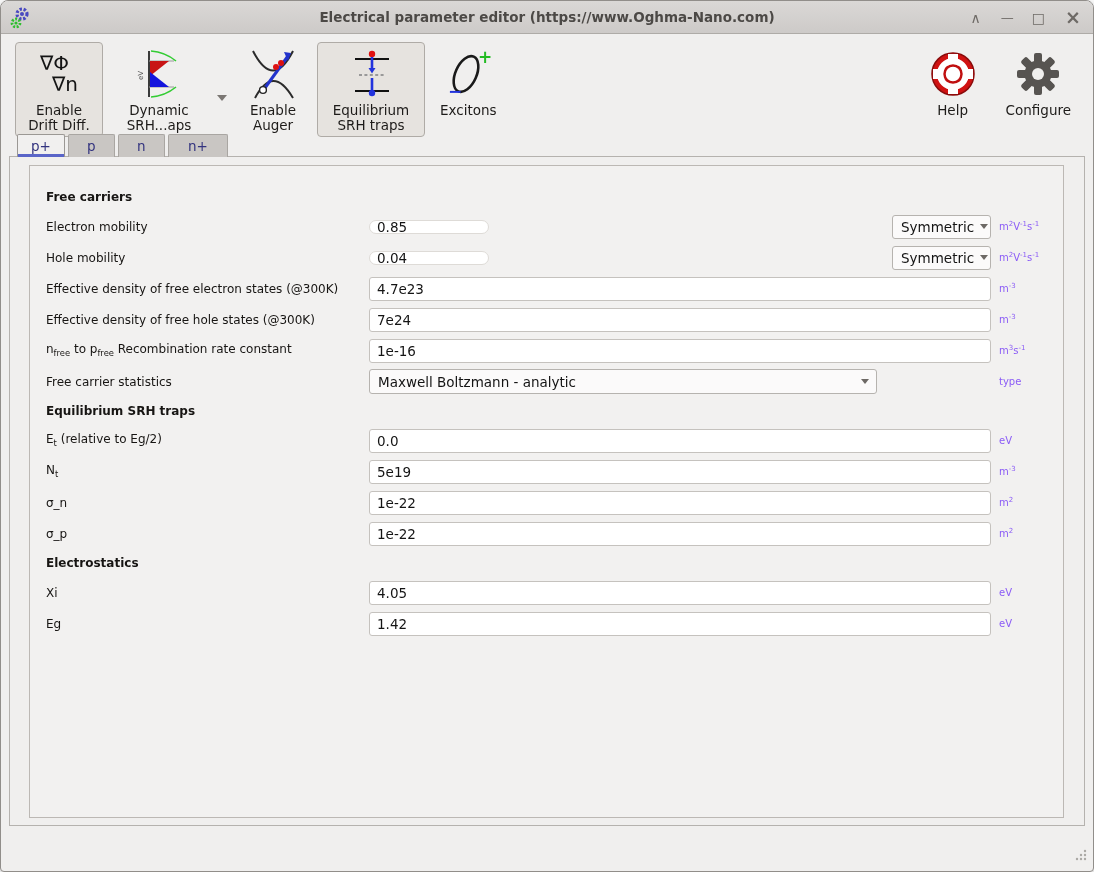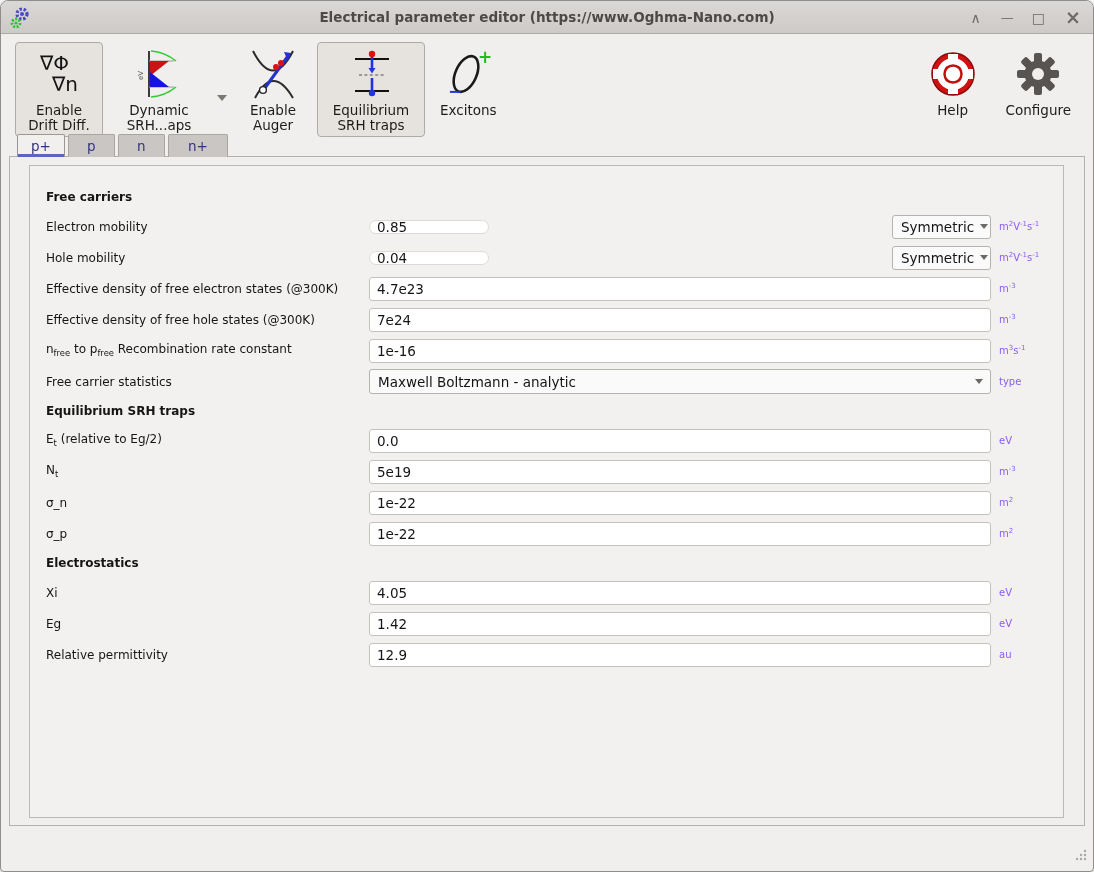--- a/index.html
+++ b/index.html
@@ -112,21 +112,21 @@
     padding: 0 7px; outline: none;
   }
   input.entry.wide { width: 622px; }
   input.entry.small { width: 120px; height: 14px; border-color: #deDBd7; border-radius: 7px; }
 
   .combo {
     height: 25px; background: #fbfafa; border: 1px solid #b6b3af; border-radius: 3px;
     display: flex; align-items: center; justify-content: space-between;
     font-size: 13.5px; color: #141414; padding: 0 7px 0 8px; cursor: default;
   }
-  .combo.wide { width: 622px; }
+  .combo.wide { width: 508px; }
   .combo.sym { width: 99px; height: 24px; justify-self: end; margin-left: auto; }
   .combo .tri { width: 0; height: 0; border-left: 4px solid transparent; border-right: 4px solid transparent; border-top: 5px solid #6d6965; margin-left: 6px; flex: none; }
 
   
   .grip { position: absolute; right: 5px; bottom: 5px; }
 </style>
 </head>
 <body>
 
 <div class="window">
@@ -379,27 +379,20 @@
       </div>
 
       <div class="row">
         <div class="label">Eg</div>
         <div class="field">
             <input class="entry wide" value="1.42" style="">
           </div>
         <div class="unit">eV</div>
       </div>
 
-      <div class="row">
-        <div class="label">Relative permittivity</div>
-        <div class="field">
-            <input class="entry wide" value="12.9" style="">
-          </div>
-        <div class="unit">au</div>
-      </div>
 
     </div>
   </div>
 
   <span class="grip">
     <svg width="15" height="15" viewBox="0 0 15 15">
       <g fill="#aba8a4">
         <circle cx="12" cy="4" r="1.2"></circle>
         <circle cx="8" cy="8" r="1.2"></circle>
           <circle cx="12" cy="8" r="1.2"></circle>

